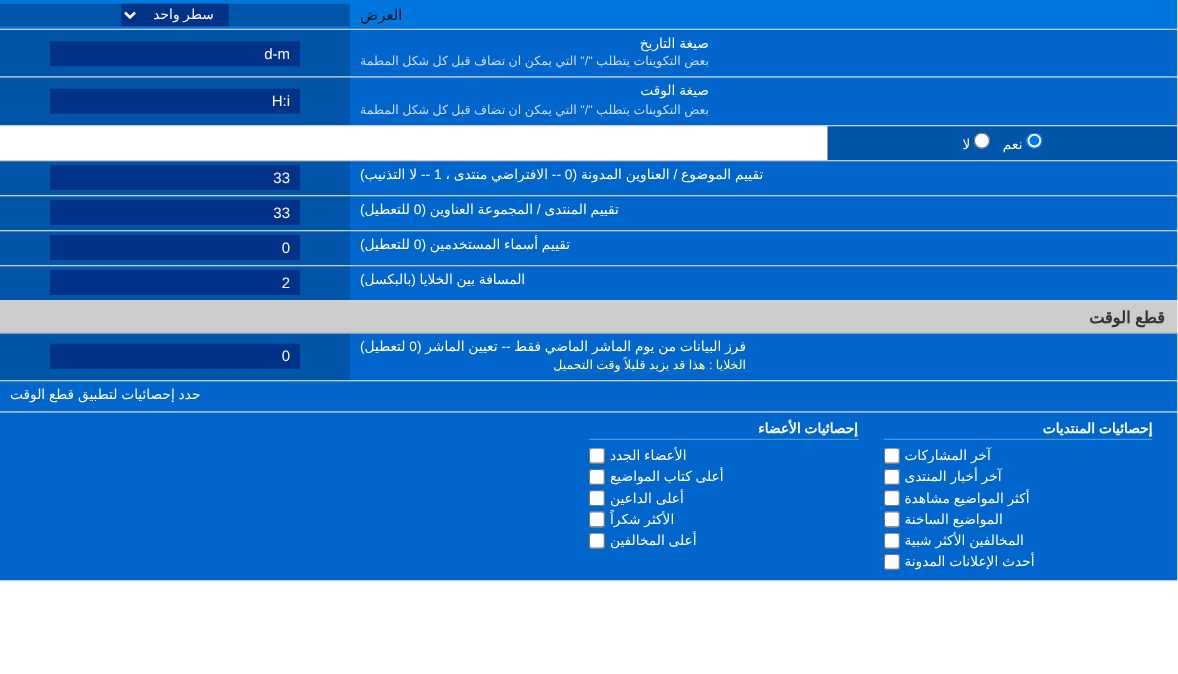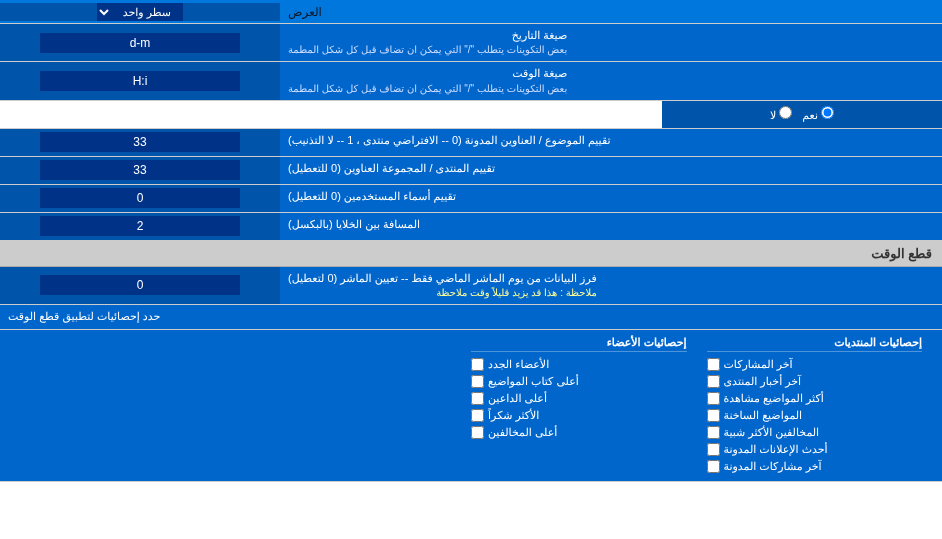--- a/index.html
+++ b/index.html
@@ -36,24 +36,24 @@
       display: flex;
       align-items: center;
       justify-content: center;
       padding: 3px 6px;
     }
 
     .row-input input[type="text"] {
       background: #003388;
       color: #fff;
       border: none;
-      padding: 3px 21px;
+      padding: 3px 8px;
       font-size: 12px;
       width: 200px;
-      text-align: center;
+      text-align: right;
       direction: ltr;
     }
 
     .section-header {
       background: #ccc;
       color: #333;
       font-weight: bold;
       font-size: 13px;
       padding: 5px 10px;
       text-align: right;
@@ -225,21 +225,21 @@
 </div>
 
 <div class="section-header">
   <span>قطع الوقت</span>
 </div>
 
 <div class="row">
   <div class="row-label">
     <span>
       <div>فرز البيانات من يوم الماشر الماضي فقط -- تعيين الماشر (0 لتعطيل)</div>
-      <div style="font-size:10px;color:#ffff99;">ملاحظة : هذا قد يزيد قليلاً وقت ملاحظة</div>
+      <div style="font-size:10px;color:#ffff99;">الخلايا : هذا قد يزيد قليلاً وقت التحميل</div>
     </span>
   </div>
   <div class="row-input">
     <input type="text" value="0" style="">
   </div>
 </div>
 
 <div class="row" style="background:#404040;min-height:22px;">
   <div class="row-label" style="width:100%;text-align:right;">حدد إحصائيات لتطبيق قطع الوقت</div>
 </div>
@@ -266,24 +266,20 @@
         <input type="checkbox" style="">
       </div>
       <div class="checkbox-item">
         <span>المخالفين الأكثر شبية</span>
         <input type="checkbox" style="">
       </div>
       <div class="checkbox-item">
         <span>أحدث الإعلانات المدونة</span>
         <input type="checkbox" style="">
       </div>
-      <div class="checkbox-item">
-        <span>آخر مشاركات المدونة</span>
-        <input type="checkbox" style="">
-      </div>
     </div>
 
     <div class="bottom-col">
       <div class="bottom-col-title">إحصائيات الأعضاء</div>
       <div class="checkbox-item">
         <span>الأعضاء الجدد</span>
         <input type="checkbox" style="">
       </div>
       <div class="checkbox-item">
         <span>أعلى كتاب المواضيع</span>

